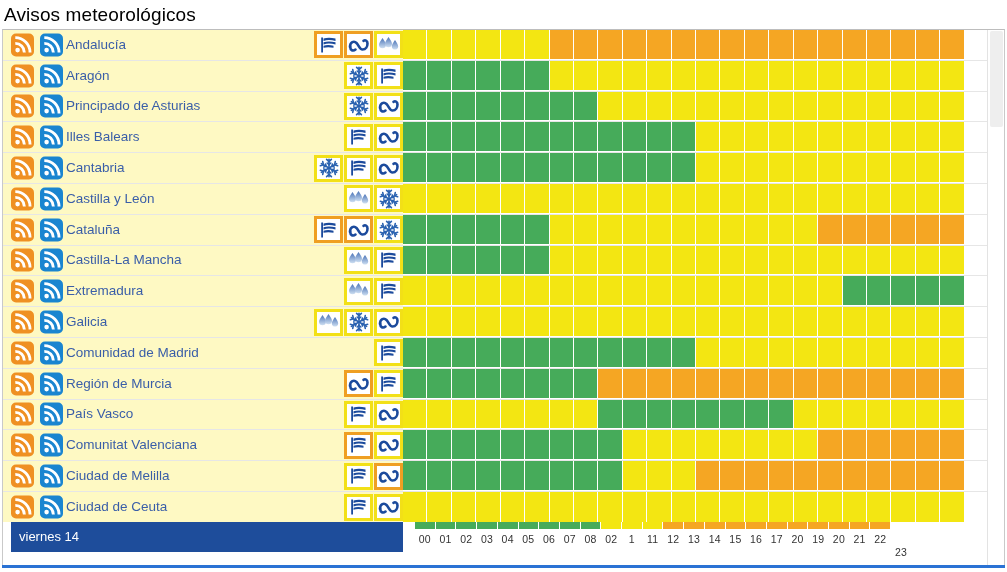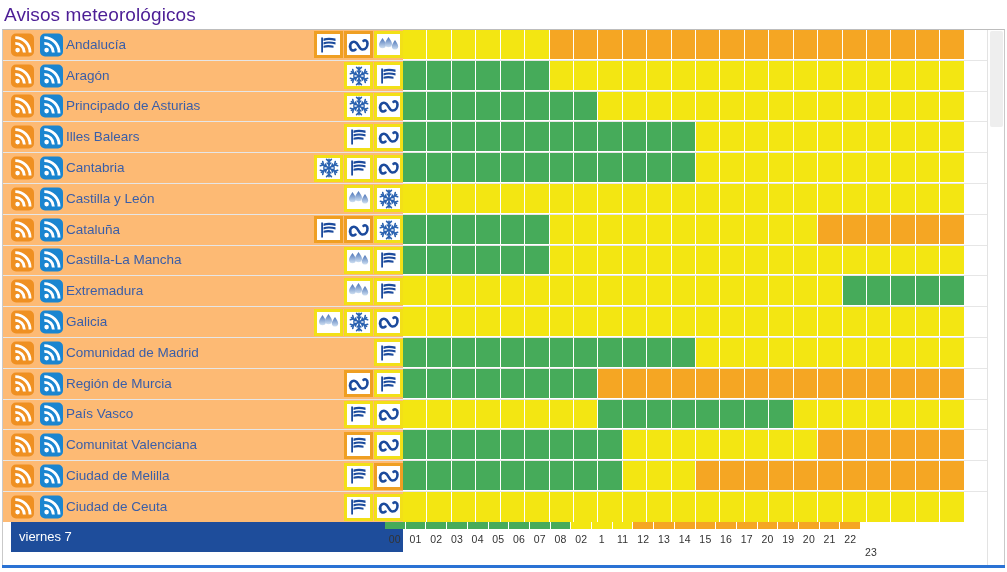--- a/index.html
+++ b/index.html
@@ -15,21 +15,21 @@
     width: 1007px;
     height: 572px;
     background: #ffffff;
   }
 
   
   .title {
     position: absolute;
     left: 4px; top: 2px;
     font-size: 19px;
-    color: #4c1d95;
+    color: #000000;
     letter-spacing: 0.1px;
     line-height: 26px;
     white-space: nowrap;
   }
 
   
   .panel {
     position: absolute;
     left: 2px; top: 29px;
     width: 1003px;
@@ -49,21 +49,21 @@
   
   .rows {
     position: absolute;
     left: 0; top: 0;
     width: 1003px;
   }
   .row {
     position: relative;
     height: 30.8px;
     border-bottom: 1px solid #e6e6e6;
-    background: #fdba74;
+    background: #fef9c3;
   }
   .row:last-of-type { border-bottom: none; }
 
   .rss {
     position: absolute;
     top: 50%;
     transform: translateY(-50%);
     width: 23px; height: 23px;
     border-radius: 5px;
     display: block;
@@ -145,21 +145,21 @@
     background: #1e4d9b;
     color: #ffffff;
     font-size: 13px;
     display: flex;
     align-items: center;
     padding-left: 8px;
     line-height: 16px;
   }
   .axis-strip {
     position: absolute;
-    left: 382px;
+    left: 412px;
     top: 0;
     width: 496px;
     height: 30px;
     display: flex;
   }
   .axis-col {
     flex: 1 1 0;
     display: flex;
     flex-direction: column;
     align-items: center;
@@ -1508,21 +1508,21 @@
             <div class="cell c-yellow" title="19"></div>
             <div class="cell c-yellow" title="20"></div>
             <div class="cell c-yellow" title="21"></div>
             <div class="cell c-yellow" title="22"></div>
             <div class="cell c-none" title="23"></div>
           </div>
         </div>
       </div>
 
     <div class="axis-row">
-      <div class="day-label">viernes 7</div>
+      <div class="day-label">viernes 14</div>
       <div class="axis-strip" id="axis-strip">
           <div class="axis-col">
             <div class="axis-swatch c-green"></div>
             <div class="axis-hour">00</div>
           </div>
           <div class="axis-col">
             <div class="axis-swatch c-green"></div>
             <div class="axis-hour">01</div>
           </div>
           <div class="axis-col">

